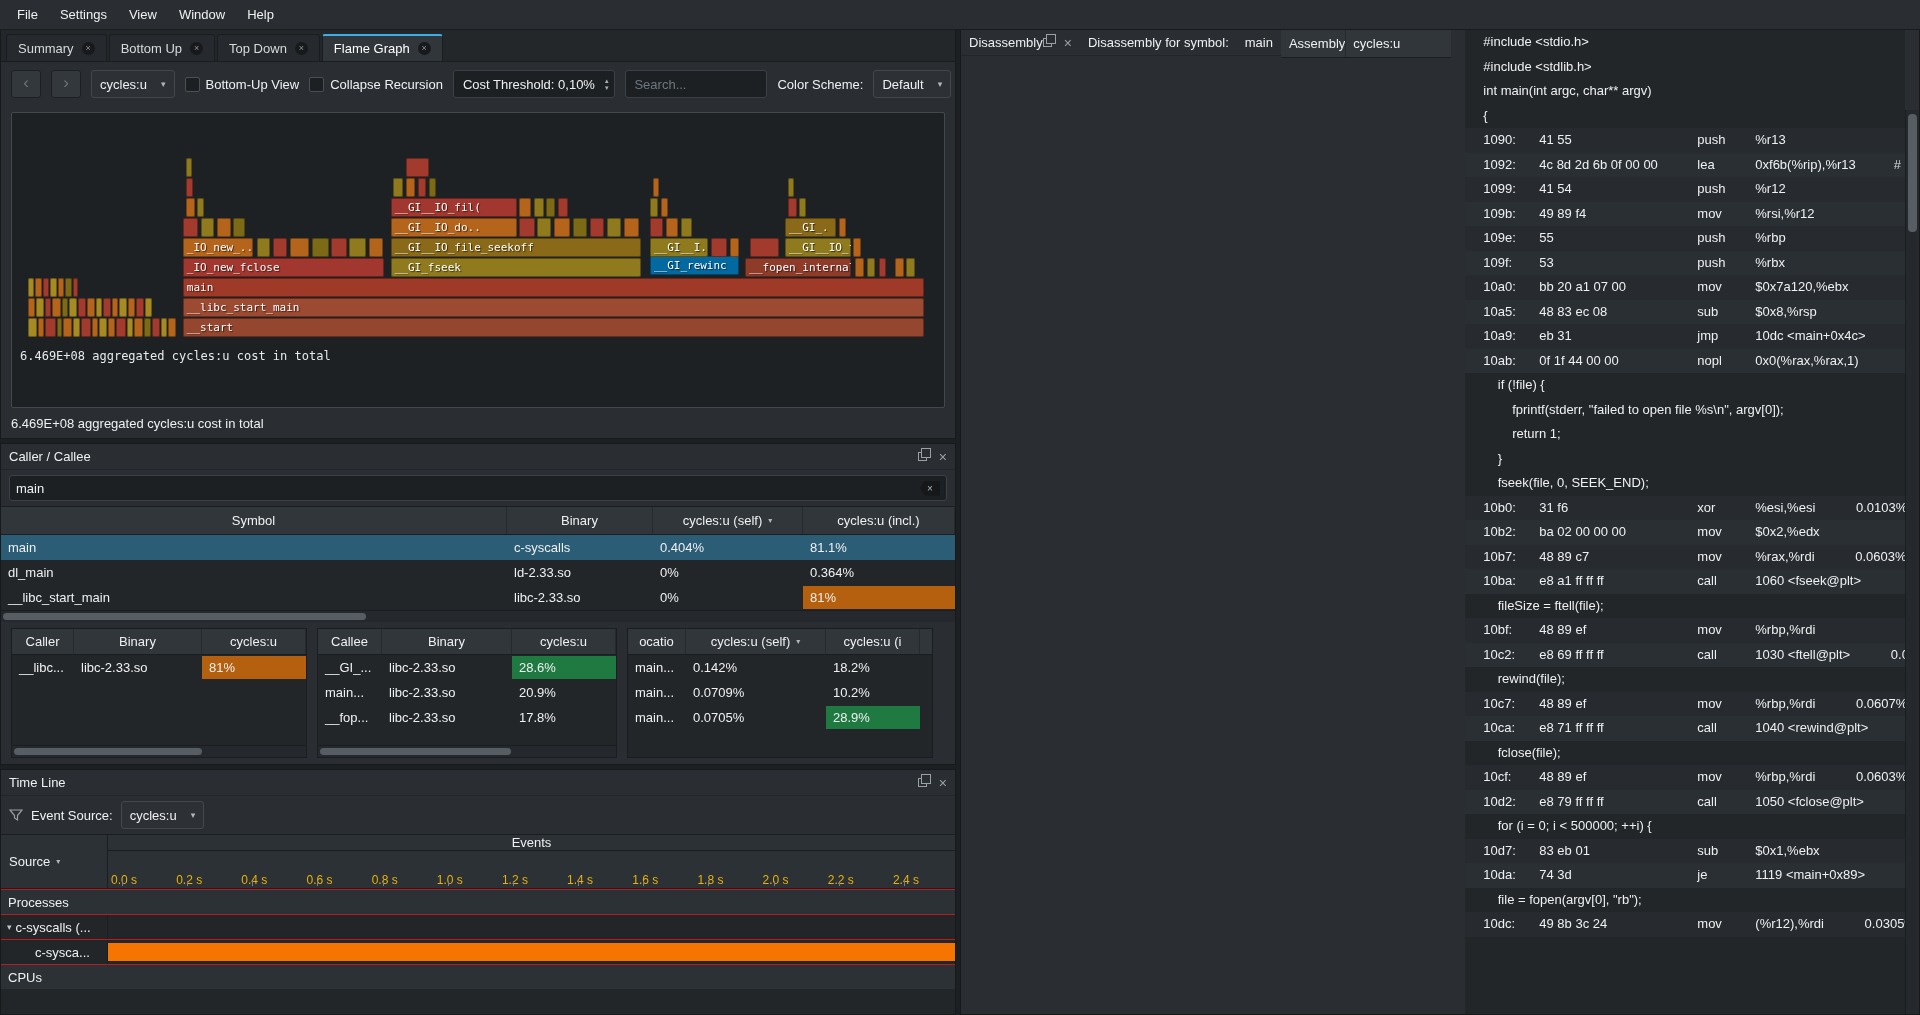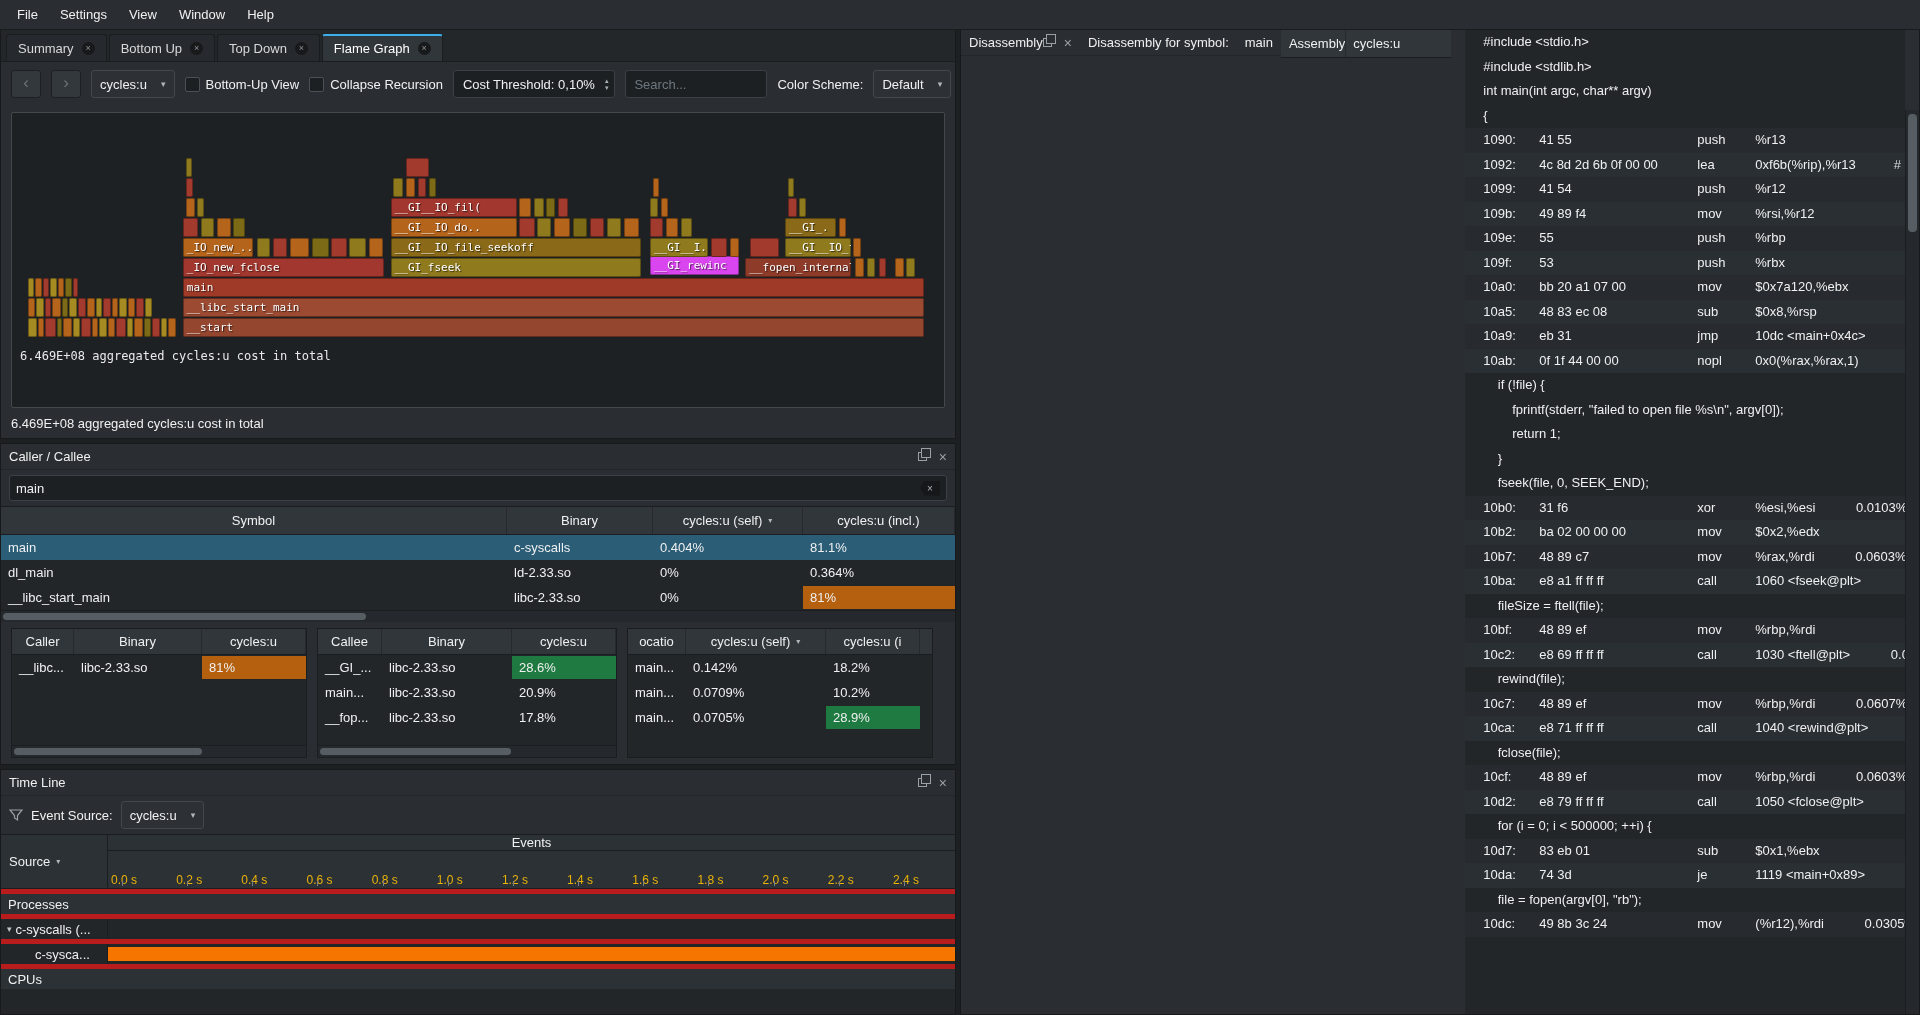--- a/index.html
+++ b/index.html
@@ -83,21 +83,21 @@
   .tl-filter-row { display:flex; align-items:center; gap:8px; padding:5px 8px; flex:none; }
   .tl-field { flex:1; }
   .tl-table { flex:1; display:flex; flex-direction:column; background:#232629; border-top:1px solid #1b1e21; overflow:hidden; }
   .tl-hdr { display:flex; height:54px; flex:none; background:#2c3135; border-bottom:1px solid #1b1e21; }
   .tl-src-hdr { width:107px; flex:none; border-right:1px solid #1b1e21; display:flex; align-items:center; padding-left:8px; gap:6px; }
   .tl-hdr-right { flex:1; display:flex; flex-direction:column; min-width:0;gap:18px; }
   .tl-events { height:24px; display:flex; align-items:center; justify-content:center; border-bottom:1px solid #1b1e21; }
   .tl-ticks { height:30px; display:flex; }
   .tick { flex:1; position:relative; padding:4px 0 0 3px; font-size:12px; color:#eab308; overflow:hidden; white-space:nowrap; }
   .tick::after { content:""; position:absolute; left:14px; bottom:2px; width:1px; height:5px; background:#7a8287; }
-  .tl-row { display:flex; height:25px; flex:none; border-top:5px solid #b91c1c; }
+  .tl-row { display:flex; height:25px; flex:none; border-top:1px solid #b91c1c; }
   .tl-row.group { background:#2c3135; align-items:center; padding-left:7px; }
   .tl-label { width:107px; flex:none; border-right:1px solid #1b1e21; display:flex; align-items:center; overflow:hidden; white-space:nowrap; }
   .tl-label .chev { font-size:9px; color:#c0c5c8; margin:0 4px 0 0; }
   .tl-area { flex:1; position:relative; min-width:0; }
   .tl-bar { position:absolute; top:3px; bottom:3px; }
 
   
   .right-col { flex:1; margin-left:4px; background:#2a2e32; position:relative; display:flex; min-width:0; border:1px solid #17191b; border-top:none; }
   .dis-subtitle { height:26px; flex:none; display:flex; align-items:center; gap:16px; padding:0 8px; border-bottom:1px solid #222529; }
   .dis-header { height:28px; flex:none; display:flex; background:#31363b; border-bottom:1px solid #1b1e21; margin-right:14px; }
@@ -223,21 +223,21 @@
               <div class="frame" style="left: 0%; width: 0.7%; bottom: 40px; background: rgb(166, 139, 34);"></div>
               <div class="frame" style="left: 0.8%; width: 0.8%; bottom: 40px; background: rgb(181, 100, 28);"></div>
               <div class="frame" style="left: 1.7%; width: 0.6%; bottom: 40px; background: rgb(162, 59, 46);"></div>
               <div class="frame" style="left: 2.4%; width: 0.8%; bottom: 40px; background: rgb(166, 139, 34);"></div>
               <div class="frame" style="left: 3.3%; width: 0.7%; bottom: 40px; background: rgb(181, 100, 28);"></div>
               <div class="frame" style="left: 4.1%; width: 0.8%; bottom: 40px; background: rgb(125, 106, 22);"></div>
               <div class="frame" style="left: 5%; width: 0.6%; bottom: 40px; background: rgb(162, 59, 46);"></div>
               <div class="frame" style="left: 17.2%; width: 82.4%; bottom: 40px; background: rgb(160, 58, 40);">main</div>
               <div class="frame" style="left: 17.2%; width: 22.4%; bottom: 60px; background: rgb(161, 55, 46);">_IO_new_fclose</div>
               <div class="frame" style="left: 40.3%; width: 27.8%; bottom: 60px; background: rgb(143, 122, 30);">__GI_fseek</div>
-              <div class="frame" style="left: 69.1%; width: 9.9%; bottom: 62px; background: #d946ef; margin-top: 10px;">__GI_rewinc</div>
+              <div class="frame" style="left: 69.1%; width: 9.9%; bottom: 62px; background: #0369a1; margin-top: 10px;">__GI_rewinc</div>
               <div class="frame" style="left: 79.7%; width: 11.7%; bottom: 60px; background: rgb(143, 59, 42);">__fopen_internal</div>
               <div class="frame" style="left: 91.9%; width: 1%; bottom: 60px; background: rgb(181, 100, 28);"></div>
               <div class="frame" style="left: 93.2%; width: 0.9%; bottom: 60px; background: rgb(143, 122, 30);"></div>
               <div class="frame" style="left: 94.5%; width: 0.8%; bottom: 60px; background: rgb(162, 59, 46);"></div>
               <div class="frame" style="left: 96.3%; width: 1%; bottom: 60px; background: rgb(181, 100, 28);"></div>
               <div class="frame" style="left: 97.6%; width: 1%; bottom: 60px; background: rgb(143, 122, 30);"></div>
               <div class="frame" style="left: 17.2%; width: 7.8%; bottom: 80px; background: rgb(181, 100, 28);">_IO_new_...</div>
               <div class="frame" style="left: 25.4%; width: 1.5%; bottom: 80px; background: rgb(143, 122, 30);"></div>
               <div class="frame" style="left: 27.2%; width: 1.6%; bottom: 80px; background: rgb(162, 59, 46);"></div>
               <div class="frame" style="left: 29.1%; width: 2.1%; bottom: 80px; background: rgb(181, 100, 28);"></div>

